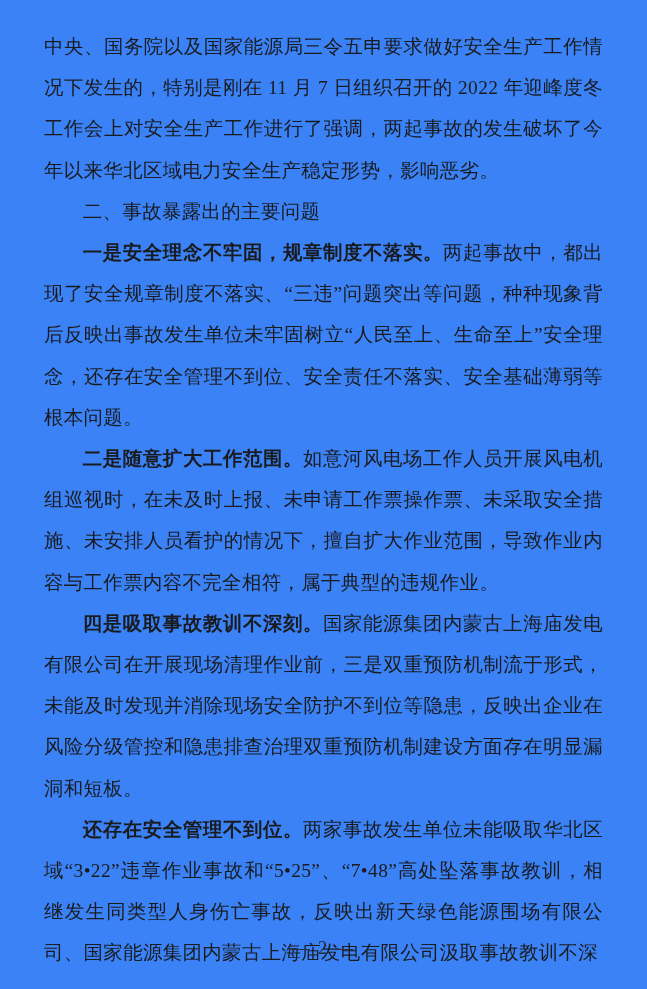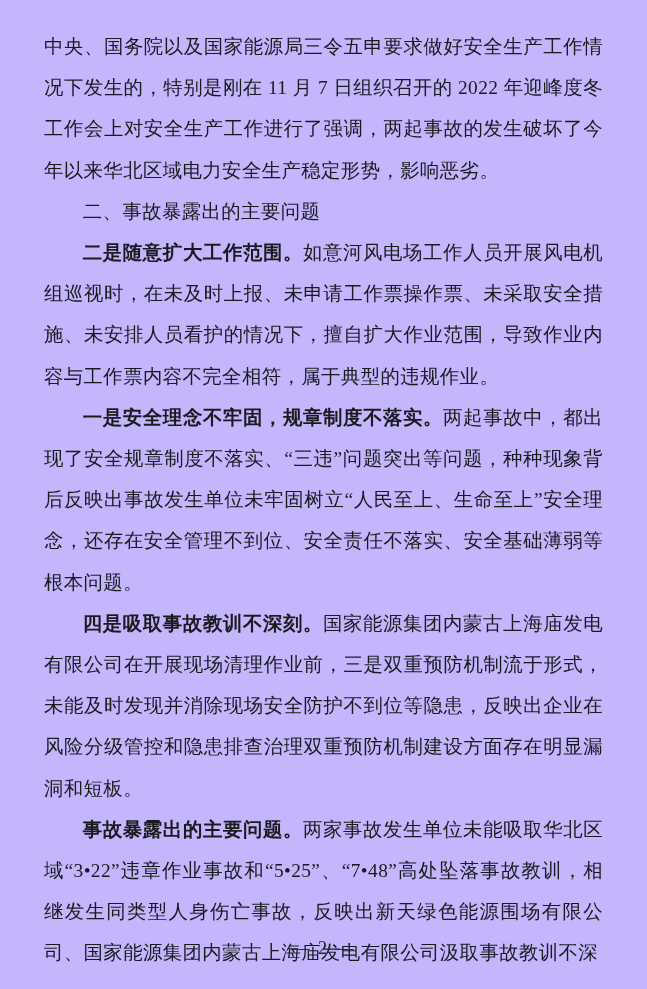--- a/index.html
+++ b/index.html
@@ -13,21 +13,21 @@
     overflow: hidden;
     font-family: "Liberation Serif", "DejaVu Serif", serif;
     color: #1d1f22;
   }
   .page {
     position: relative;
     width: 647px;
     height: 989px;
     box-sizing: border-box;
     padding: 26px 44px 0 44px;
-    background: #c4b5fd;
+    background: #3b82f6;
   }
   .doc-body {
     font-size: 19.4px;
     line-height: 41.2px;
     letter-spacing: 0.4px;
     text-align: justify;
     text-justify: inter-ideograph;
     color: #191b1e;
   }
   .para {
@@ -61,26 +61,26 @@
 </head>
 <body>
 
 <div class="page">
   <div class="doc-body">
 
     <p class="para">中央、国务院以及国家能源局三令五申要求做好安全生产工作情况下发生的，特别是刚在 11 月 7 日组织召开的 2022 年迎峰度冬工作会上对安全生产工作进行了强调，两起事故的发生破坏了今年以来华北区域电力安全生产稳定形势，影响恶劣。</p>
 
     <p class="para heading">二、事故暴露出的主要问题</p>
 
+    <p class="para indent"><span class="lead">一是安全理念不牢固，规章制度不落实。</span><span>两起事故中，都出现了安全规章制度不落实、“三违”问题突出等问题，种种现象背后反映出事故发生单位未牢固树立“人民至上、生命至上”安全理念，还存在安全管理不到位、安全责任不落实、安全基础薄弱等根本问题。</span></p>
+
     <p class="para indent"><span class="lead">二是随意扩大工作范围。</span><span>如意河风电场工作人员开展风电机组巡视时，在未及时上报、未申请工作票操作票、未采取安全措施、未安排人员看护的情况下，擅自扩大作业范围，导致作业内容与工作票内容不完全相符，属于典型的违规作业。</span></p>
-
-    <p class="para indent"><span class="lead">一是安全理念不牢固，规章制度不落实。</span><span>两起事故中，都出现了安全规章制度不落实、“三违”问题突出等问题，种种现象背后反映出事故发生单位未牢固树立“人民至上、生命至上”安全理念，还存在安全管理不到位、安全责任不落实、安全基础薄弱等根本问题。</span></p>
 
     <p class="para indent"><span class="lead">四是吸取事故教训不深刻。</span><span>国家能源集团内蒙古上海庙发电有限公司在开展现场清理作业前，三是双重预防机制流于形式，未能及时发现并消除现场安全防护不到位等隐患，反映出企业在风险分级管控和隐患排查治理双重预防机制建设方面存在明显漏洞和短板。</span></p>
 
-    <p class="para indent"><span class="lead">事故暴露出的主要问题。</span><span>两家事故发生单位未能吸取华北区域“3•22”违章作业事故和“5•25”、“7•48”高处坠落事故教训，相继发生同类型人身伤亡事故，反映出新天绿色能源围场有限公司、国家能源集团内蒙古上海庙发电有限公司汲取事故教训不深</span></p>
+    <p class="para indent"><span class="lead">还存在安全管理不到位。</span><span>两家事故发生单位未能吸取华北区域“3•22”违章作业事故和“5•25”、“7•48”高处坠落事故教训，相继发生同类型人身伤亡事故，反映出新天绿色能源围场有限公司、国家能源集团内蒙古上海庙发电有限公司汲取事故教训不深</span></p>
 
   </div>
 
   <div class="footer">
     <span class="page-num-wrap">— 2 —</span>
   </div>
 </div>
 
 </body></html>

